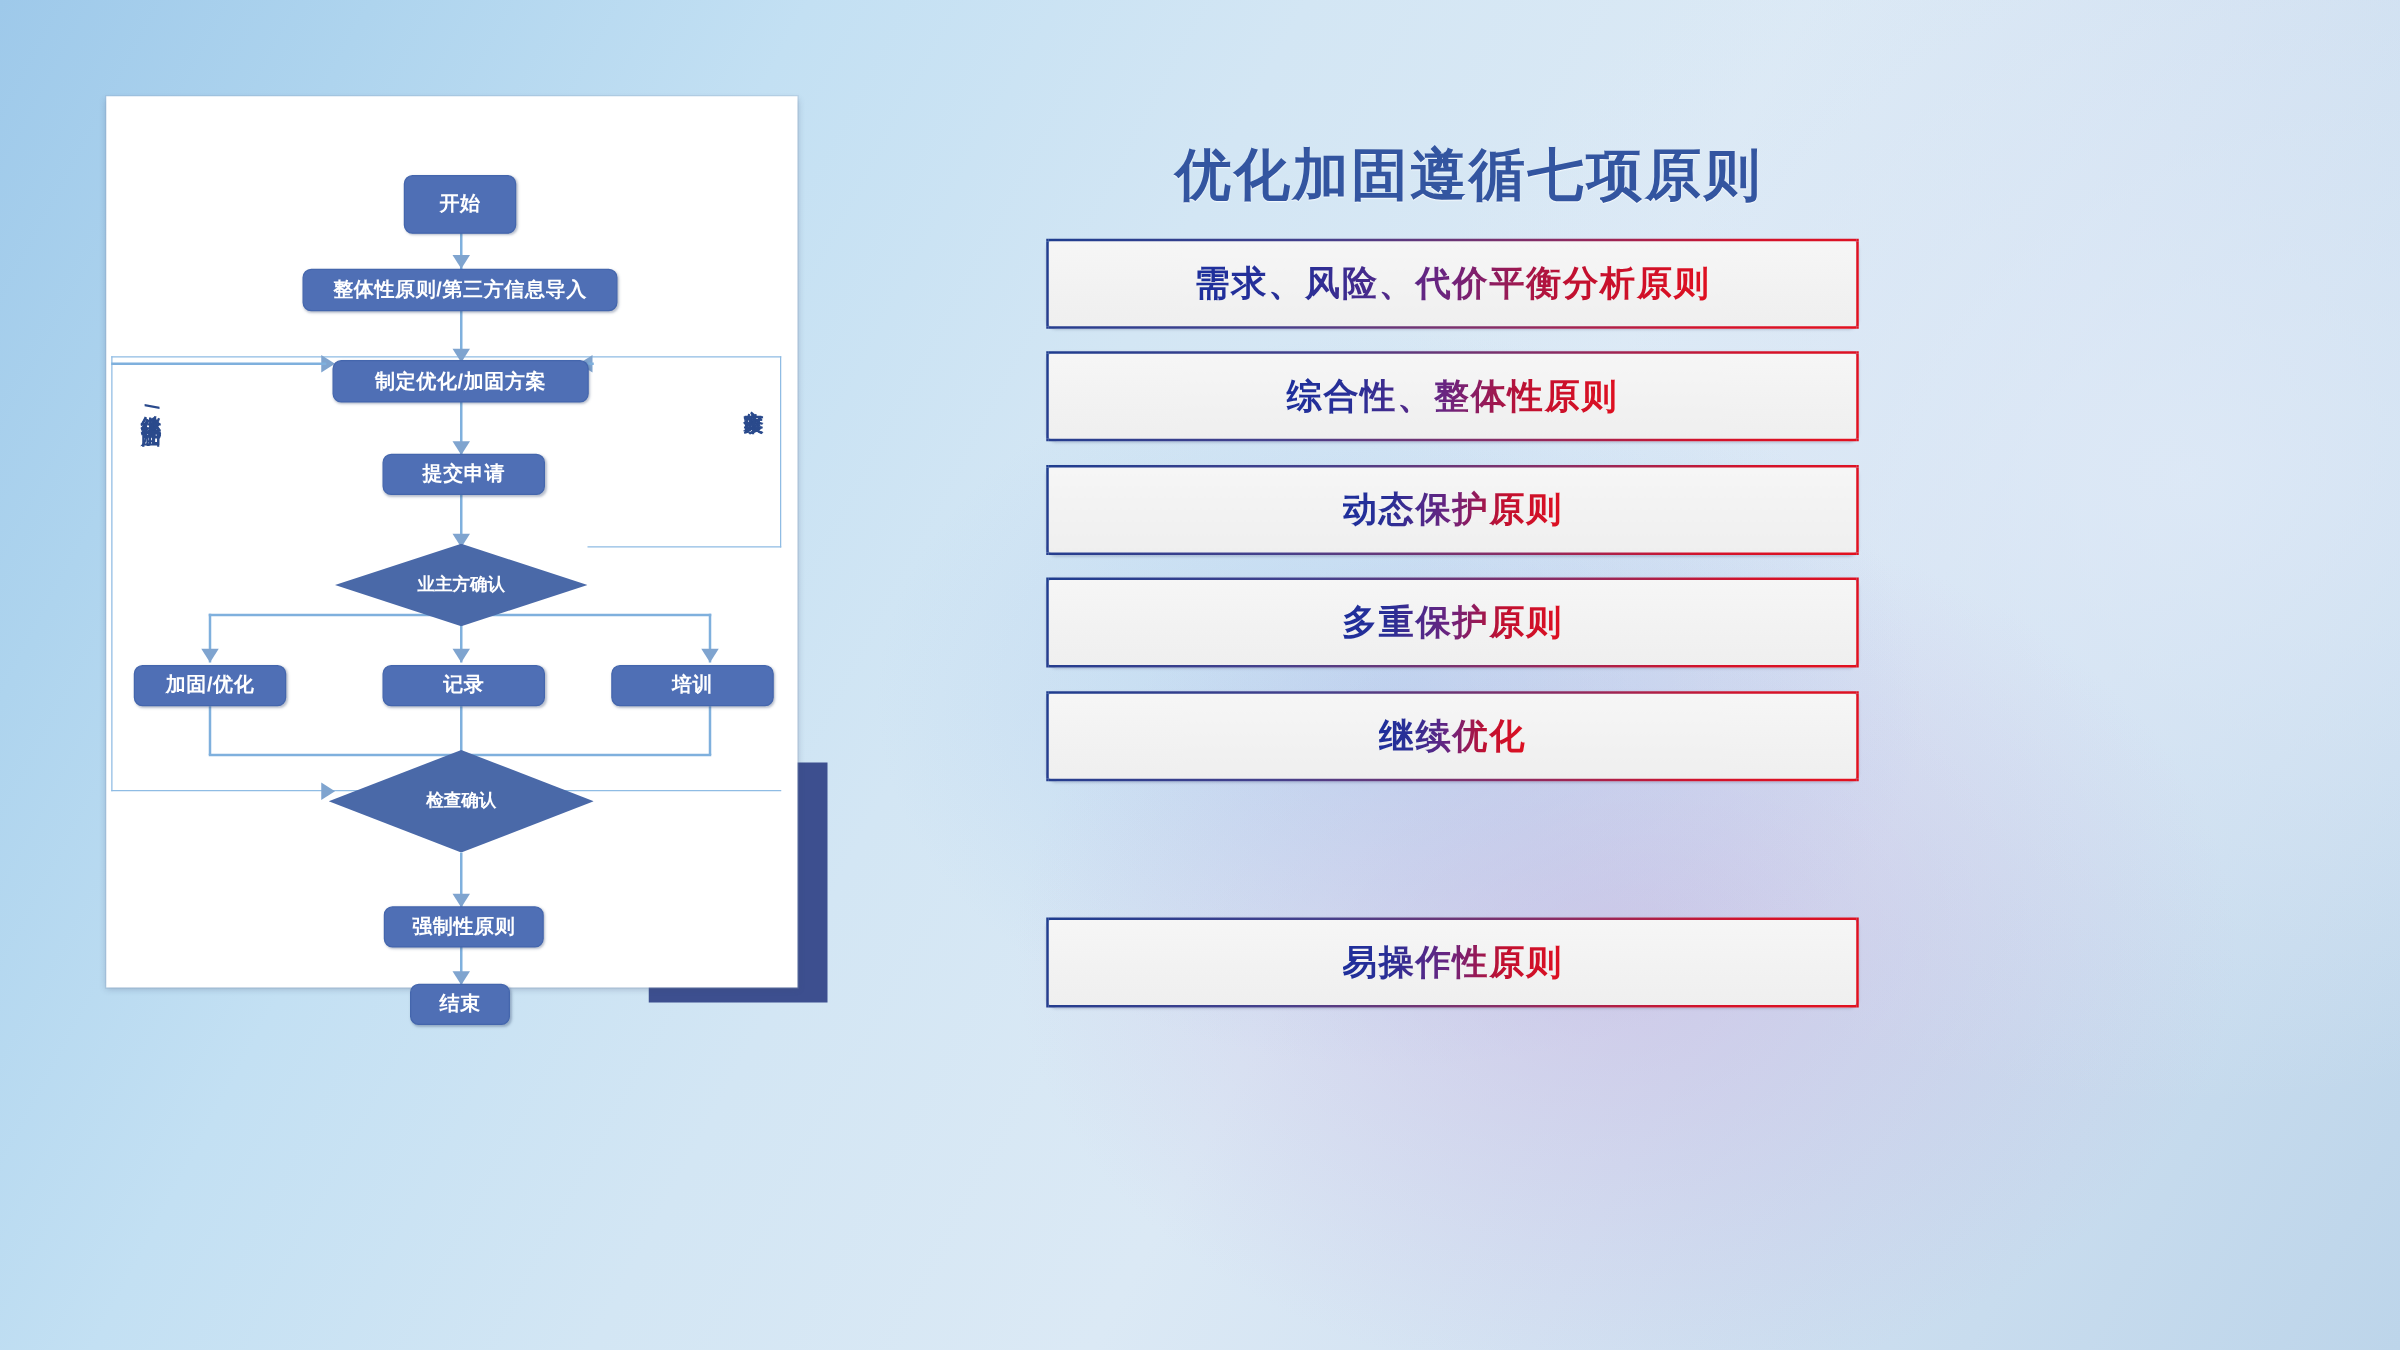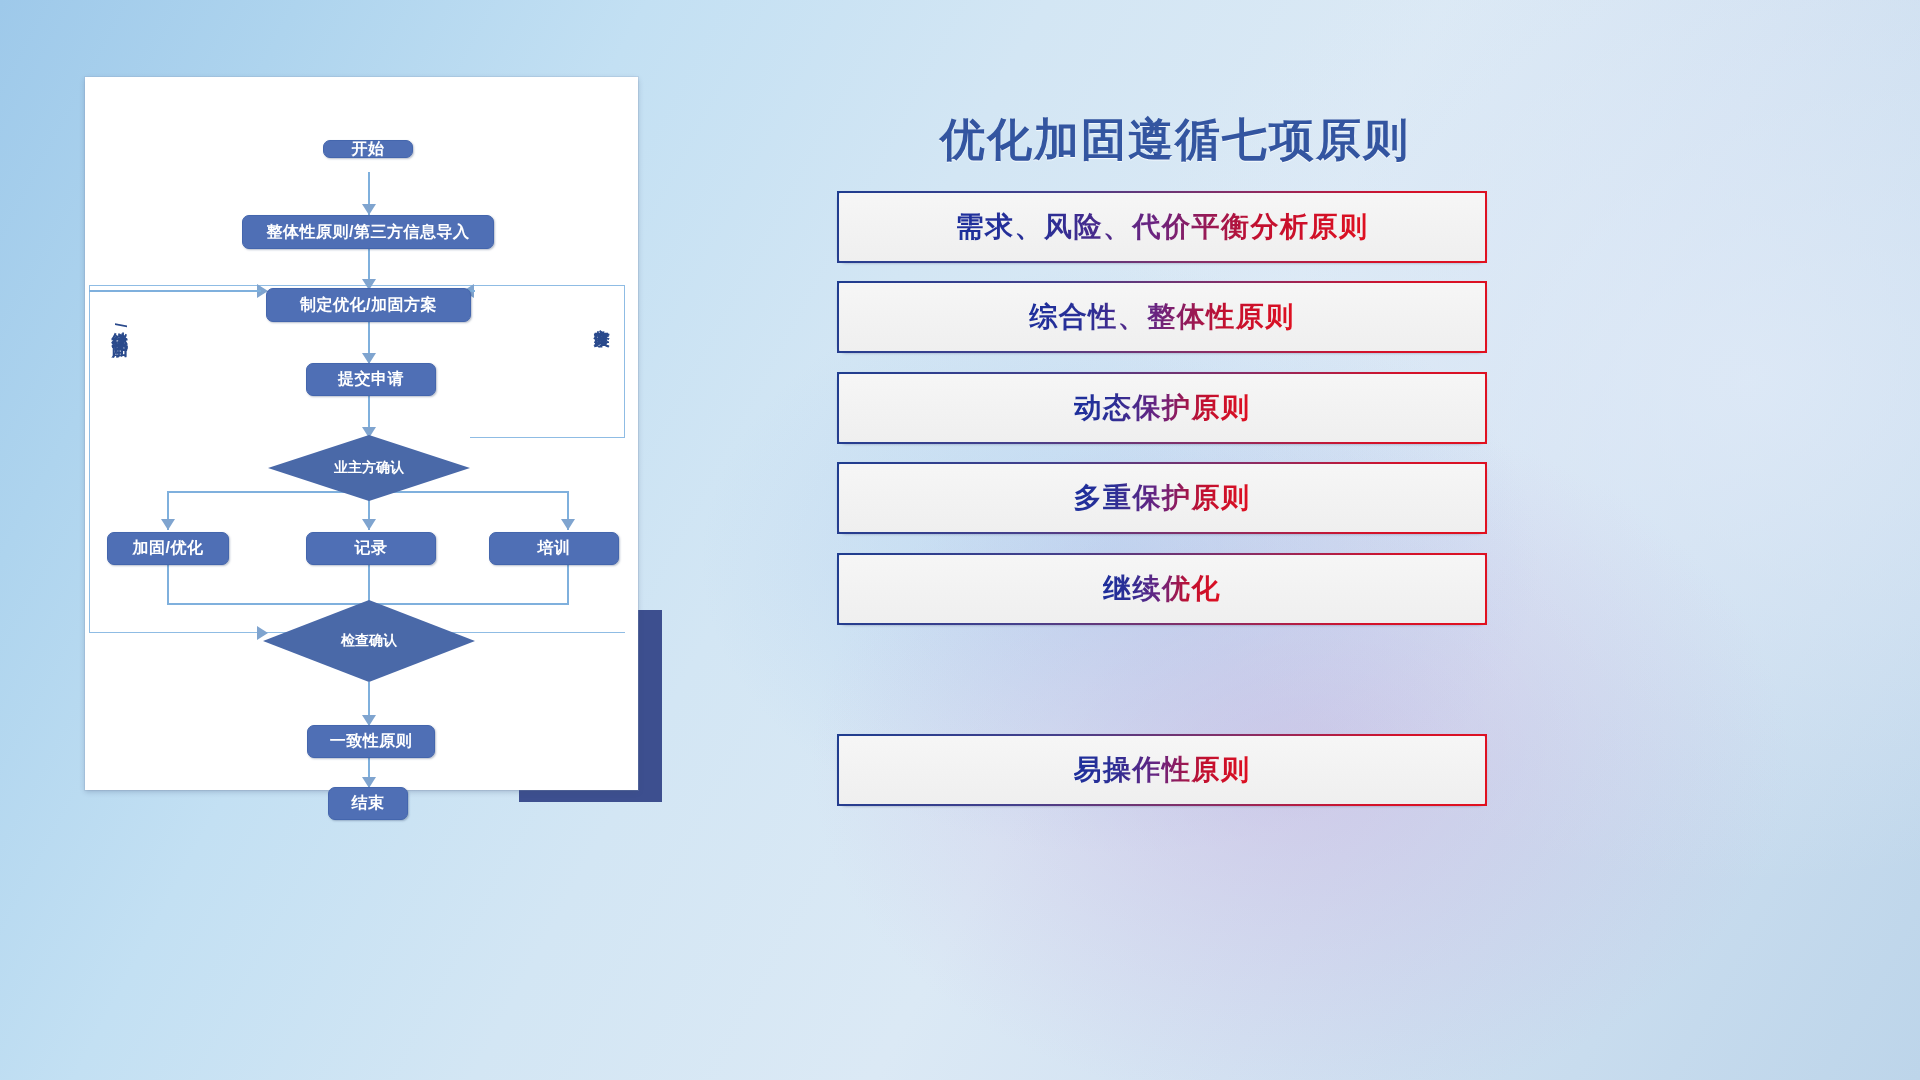--- a/index.html
+++ b/index.html
@@ -141,39 +141,39 @@
   <div class="line vline" style="left:283px; top:678px; height:32px;"></div>
   <div class="arrow-d" style="left:277px; top:700px;"></div>
 
   <div class="arrow-r" style="left:172px; top:207px;"></div>
   <div class="arrow-l" style="left:378px; top:207px;"></div>
   <div class="line hline" style="left:4px; top:213px; width:172px;"></div>
   <div class="line hline" style="left:385px; top:213px; width:5px;"></div>
 
   <div class="arrow-r" style="left:172px; top:549px;"></div>
 
-  <div class="node" style="left:238px; top:63px; width:90px; height:18px; font-size:16px;">开始</div>
+  <div class="node" style="left:238px; top:63px; width:90px; height:47px; font-size:16px;">开始</div>
 
   <div class="node" style="left:157px; top:138px; width:252px; height:34px; font-size:16px;">整体性原则/第三方信息导入</div>
 
   <div class="node" style="left:181px; top:211px; width:205px; height:34px; font-size:16px;">制定优化/加固方案</div>
 
   <div class="node" style="left:221px; top:286px; width:130px; height:33px; font-size:16px;">提交申请</div>
 
   <div class="diamond" style="left:183px; top:358px; width:202px; height:66px;">业主方确认</div>
 
   <div class="node" style="left:22px; top:455px; width:122px; height:33px; font-size:16px;">加固/优化</div>
 
   <div class="node" style="left:221px; top:455px; width:130px; height:33px; font-size:16px;">记录</div>
 
   <div class="node" style="left:404px; top:455px; width:130px; height:33px; font-size:16px;">培训</div>
 
   <div class="diamond" style="left:178px; top:523px; width:212px; height:82px;">检查确认</div>
 
-  <div class="node" style="left:222px; top:648px; width:128px; height:33px; font-size:16px;">一致性原则</div>
+  <div class="node" style="left:222px; top:648px; width:128px; height:33px; font-size:16px;">强制性原则</div>
 
   <div class="node" style="left:243px; top:710px; width:80px; height:33px; font-size:16px;">结束</div>
 
   <div class="vlabel" style="left:26px; top:242px;">继续优化/加固</div>
 
   <div class="vlabel" style="left:508px; top:238px;">方案修改</div>
 
 </div>
 
 <div id="right-panel">

